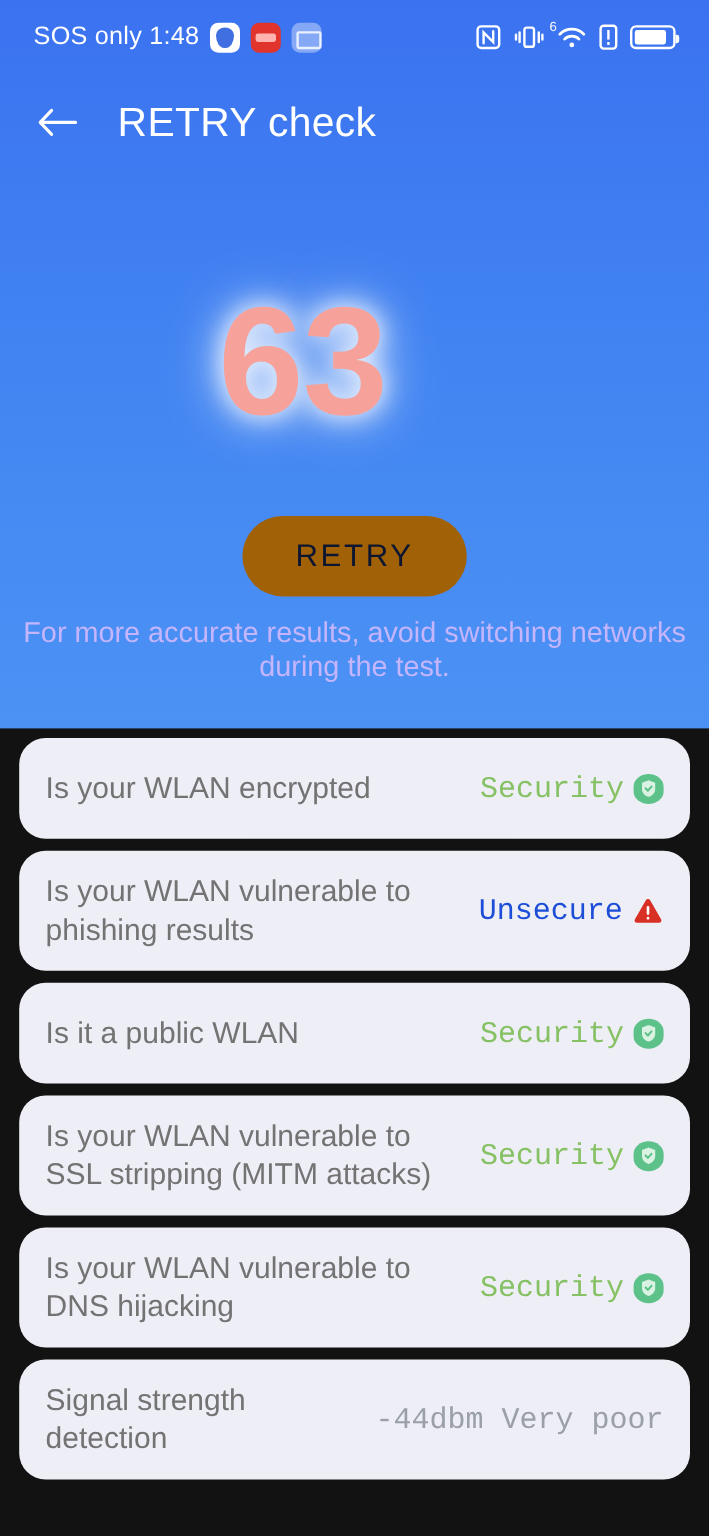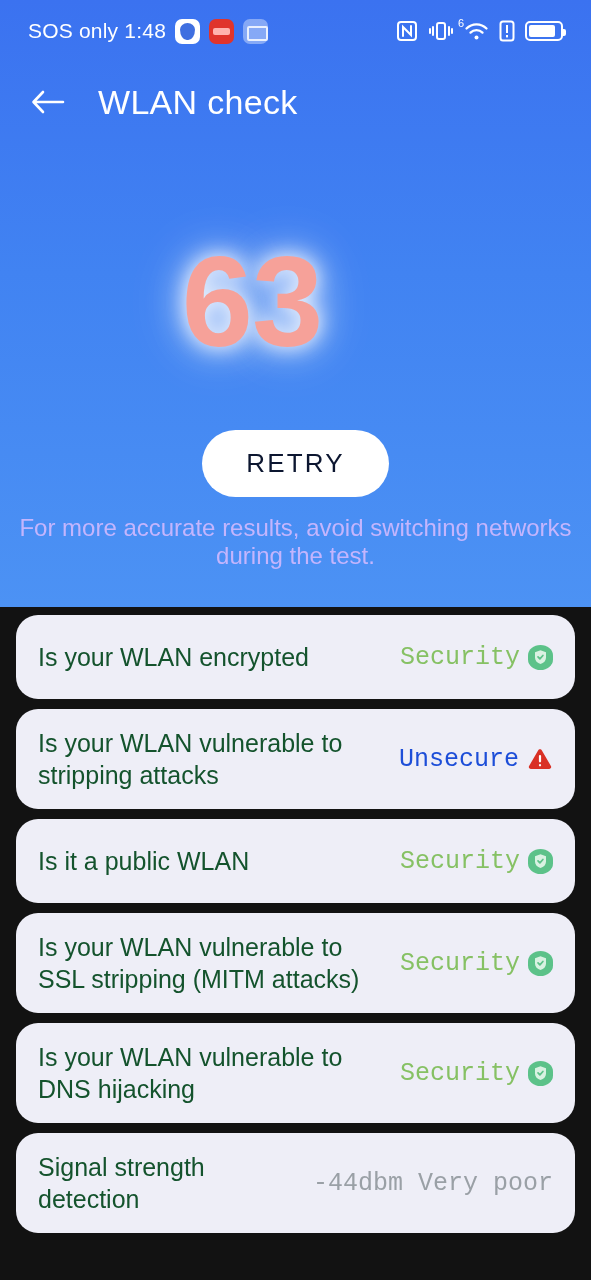--- a/index.html
+++ b/index.html
@@ -85,21 +85,21 @@
     text-shadow:0 0 20px rgba(255,255,255,.95), 0 0 38px rgba(255,255,255,.7), 0 0 60px rgba(255,255,255,.35);
     font-family:"Liberation Sans", sans-serif;
   }
 
   
   .retry-row {
     position:absolute; left:0; top:430px; width:591px;
     display:flex; justify-content:center;
   }
   .retry-btn {
-    background:#ffffff; color:#0c1630;
+    background:#a16207; color:#0c1630;
     border:none; border-radius:34px;
     padding:18px 44px; font-size:26px; letter-spacing:2.2px;
     font-family:"Liberation Sans", sans-serif; cursor:pointer;
   }
 
   
   .hint {
     position:absolute; left:0; top:514px; width:591px; padding:0 14px;
     text-align:center; color:#c4b5fd; font-size:24px; line-height:1.17;
     font-family:"Liberation Sans", sans-serif;
@@ -107,21 +107,21 @@
 
   
   .cards { position:absolute; left:0; top:615px; width:591px; padding:0 16px; }
   .card {
     background:#eeeef7; border-radius:22px;
     margin-bottom:10px; padding:18px 22px;
     min-height:84px;
     display:flex; align-items:center; justify-content:space-between; gap:14px;
   }
   .card-label {
-    color:#14532d; font-size:25px; line-height:1.28; flex:1 1 auto;
+    color:#737373; font-size:25px; line-height:1.28; flex:1 1 auto;
     font-family:"Liberation Sans", sans-serif;
   }
   .card-status {
     display:flex; align-items:center; gap:8px; flex:0 0 auto; white-space:nowrap;
   }
   .status-text { font-size:25px; font-family:Liberation Mono, monospace; }
   .status-secure { color:#86c164; }
   .status-unsecure { color:#1d4ed8; }
   .status-plain { color:#9aa0a6; }
 
@@ -178,21 +178,21 @@
         </span>
     </div>
   </div>
 
   <div class="appbar">
     <div class="back-btn">
       <svg width="34" height="26" viewBox="0 0 34 26">
         <path d="M32 13H3M12 3L2.5 13 12 23" fill="none" stroke="#fff" stroke-width="2.6" stroke-linecap="round" stroke-linejoin="round"></path>
       </svg>
     </div>
-    <div class="title">WLAN check</div>
+    <div class="title">RETRY check</div>
   </div>
 
   <div class="score-wrap">
     <div class="score">63</div>
   </div>
 
   <div class="retry-row">
     <button class="retry-btn">RETRY</button>
   </div>
 
@@ -205,21 +205,21 @@
           <span class="status-text status-secure">Security</span>
           <span class="badge-shield">
             <svg width="15" height="16" viewBox="0 0 15 16">
               <path d="M7.5 1.2 13 3.3v5.1c0 3.3-2.3 5.6-5.5 6.6C4.3 14 2 11.7 2 8.4V3.3z" fill="#d9f2e2"></path>
               <path d="M5 7.9l1.9 2 3-3.4" fill="none" stroke="#5cc289" stroke-width="1.7" stroke-linecap="round" stroke-linejoin="round"></path>
             </svg>
           </span>
         </div>
       </div>
       <div class="card">
-        <div class="card-label">Is your WLAN vulnerable to stripping attacks</div>
+        <div class="card-label">Is your WLAN vulnerable to phishing results</div>
         <div class="card-status">
           <span class="status-text status-unsecure">Unsecure</span>
           <span>
             <svg class="badge-warn" width="26" height="24" viewBox="0 0 26 24">
               <path d="M13 2.2c.9 0 1.5.5 1.9 1.2l9 15.6c.8 1.4-.1 3-1.8 3H3.9c-1.7 0-2.6-1.6-1.8-3l9-15.6c.4-.7 1-1.2 1.9-1.2z" fill="#d93025"></path>
               <rect x="11.9" y="8" width="2.2" height="7.4" rx="1.1" fill="#fff"></rect>
               <rect x="11.9" y="17" width="2.2" height="2.4" rx="1.1" fill="#fff"></rect>
             </svg>
           </span>
         </div>

